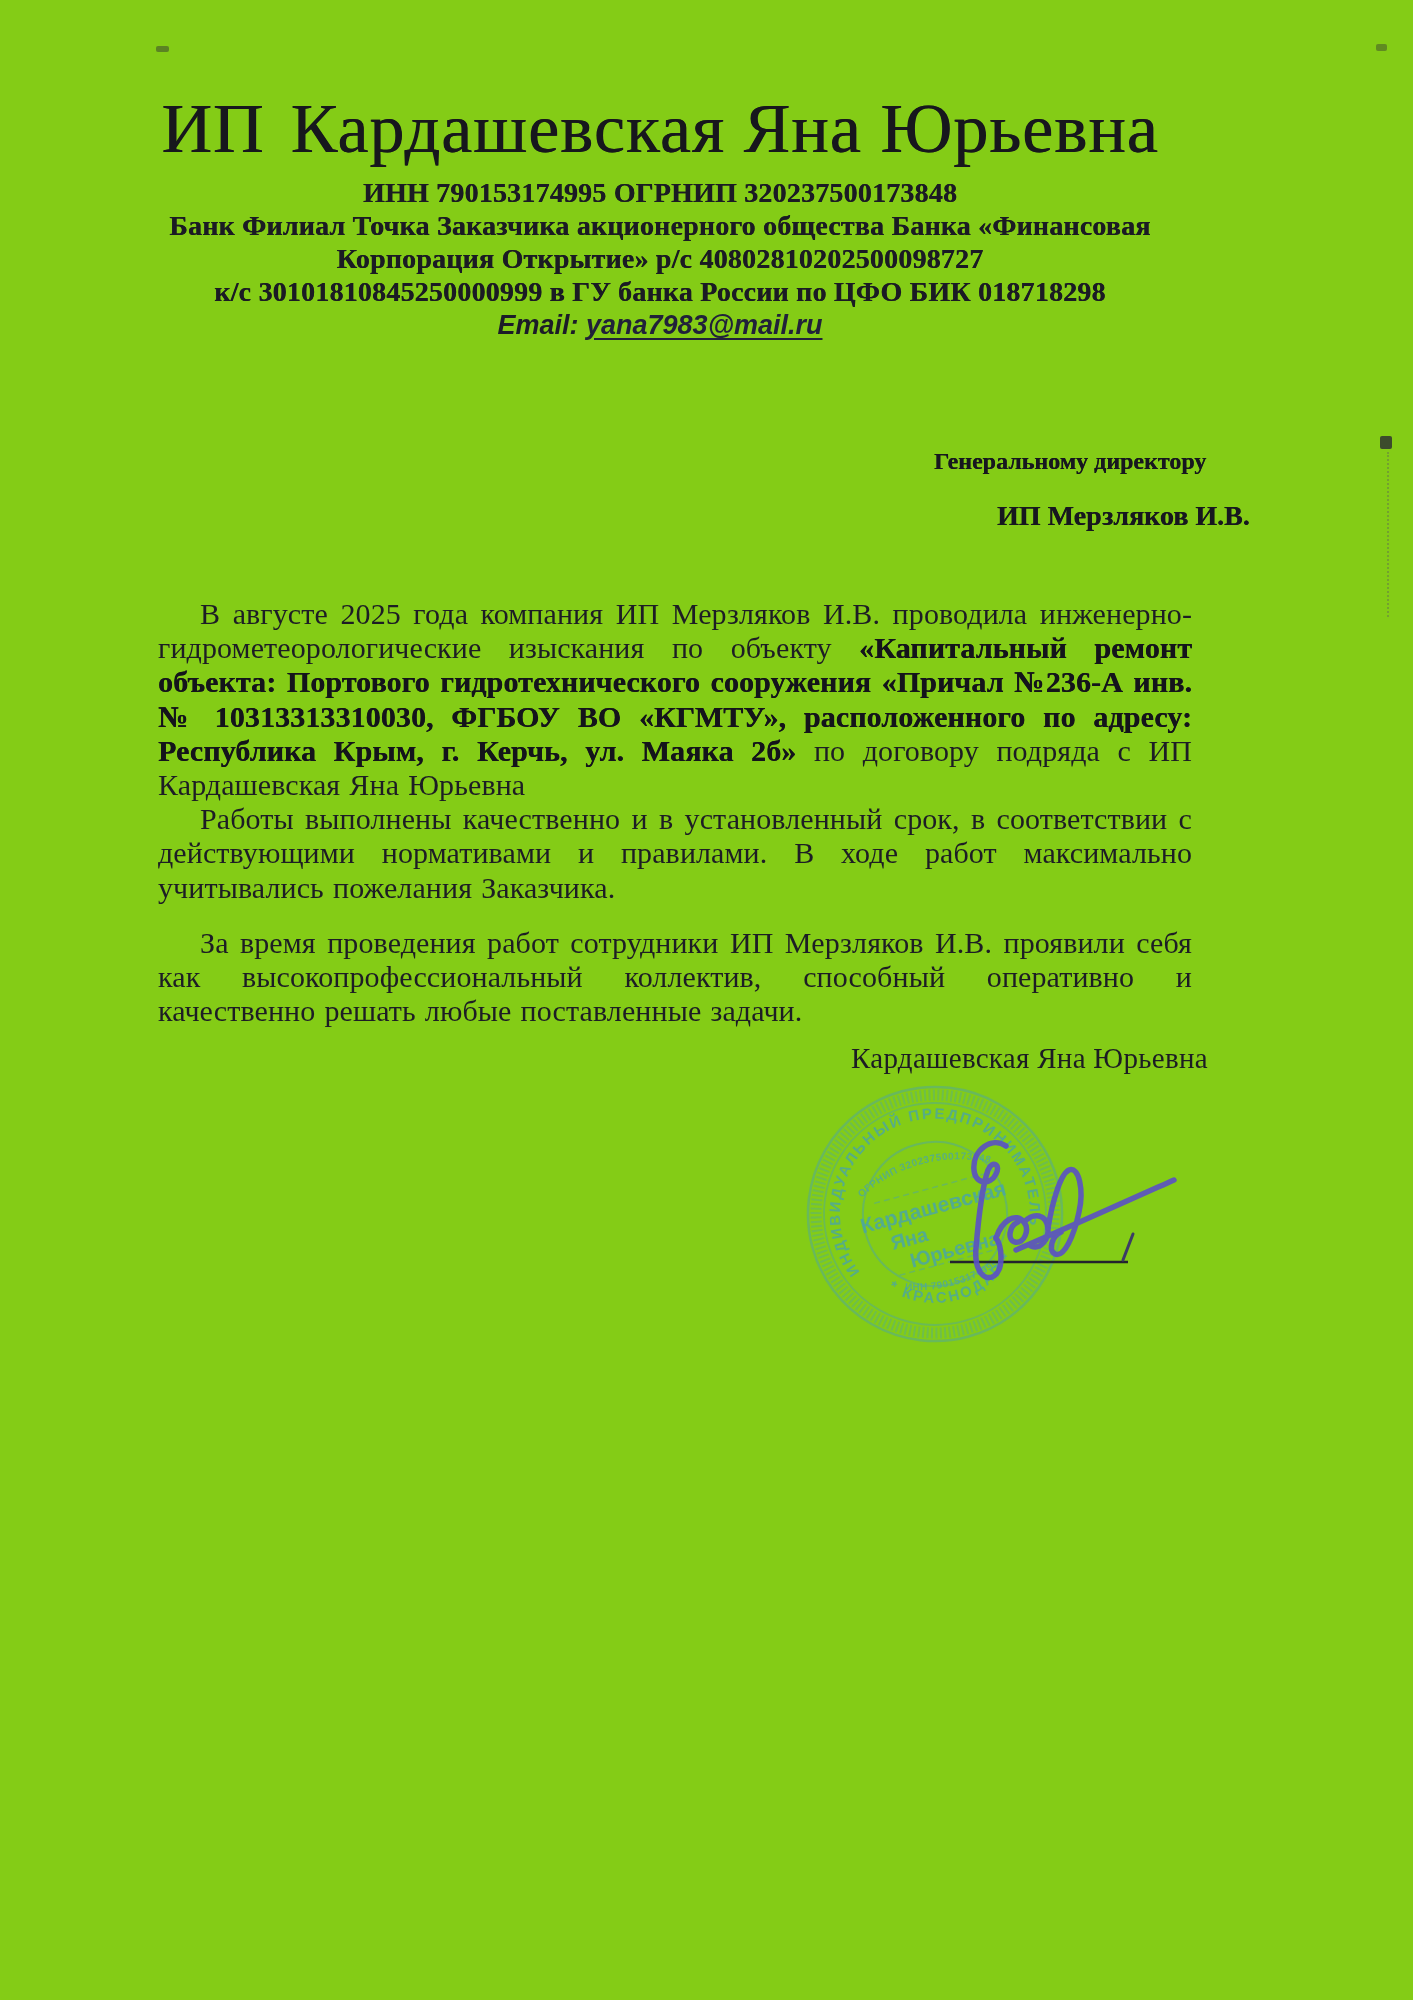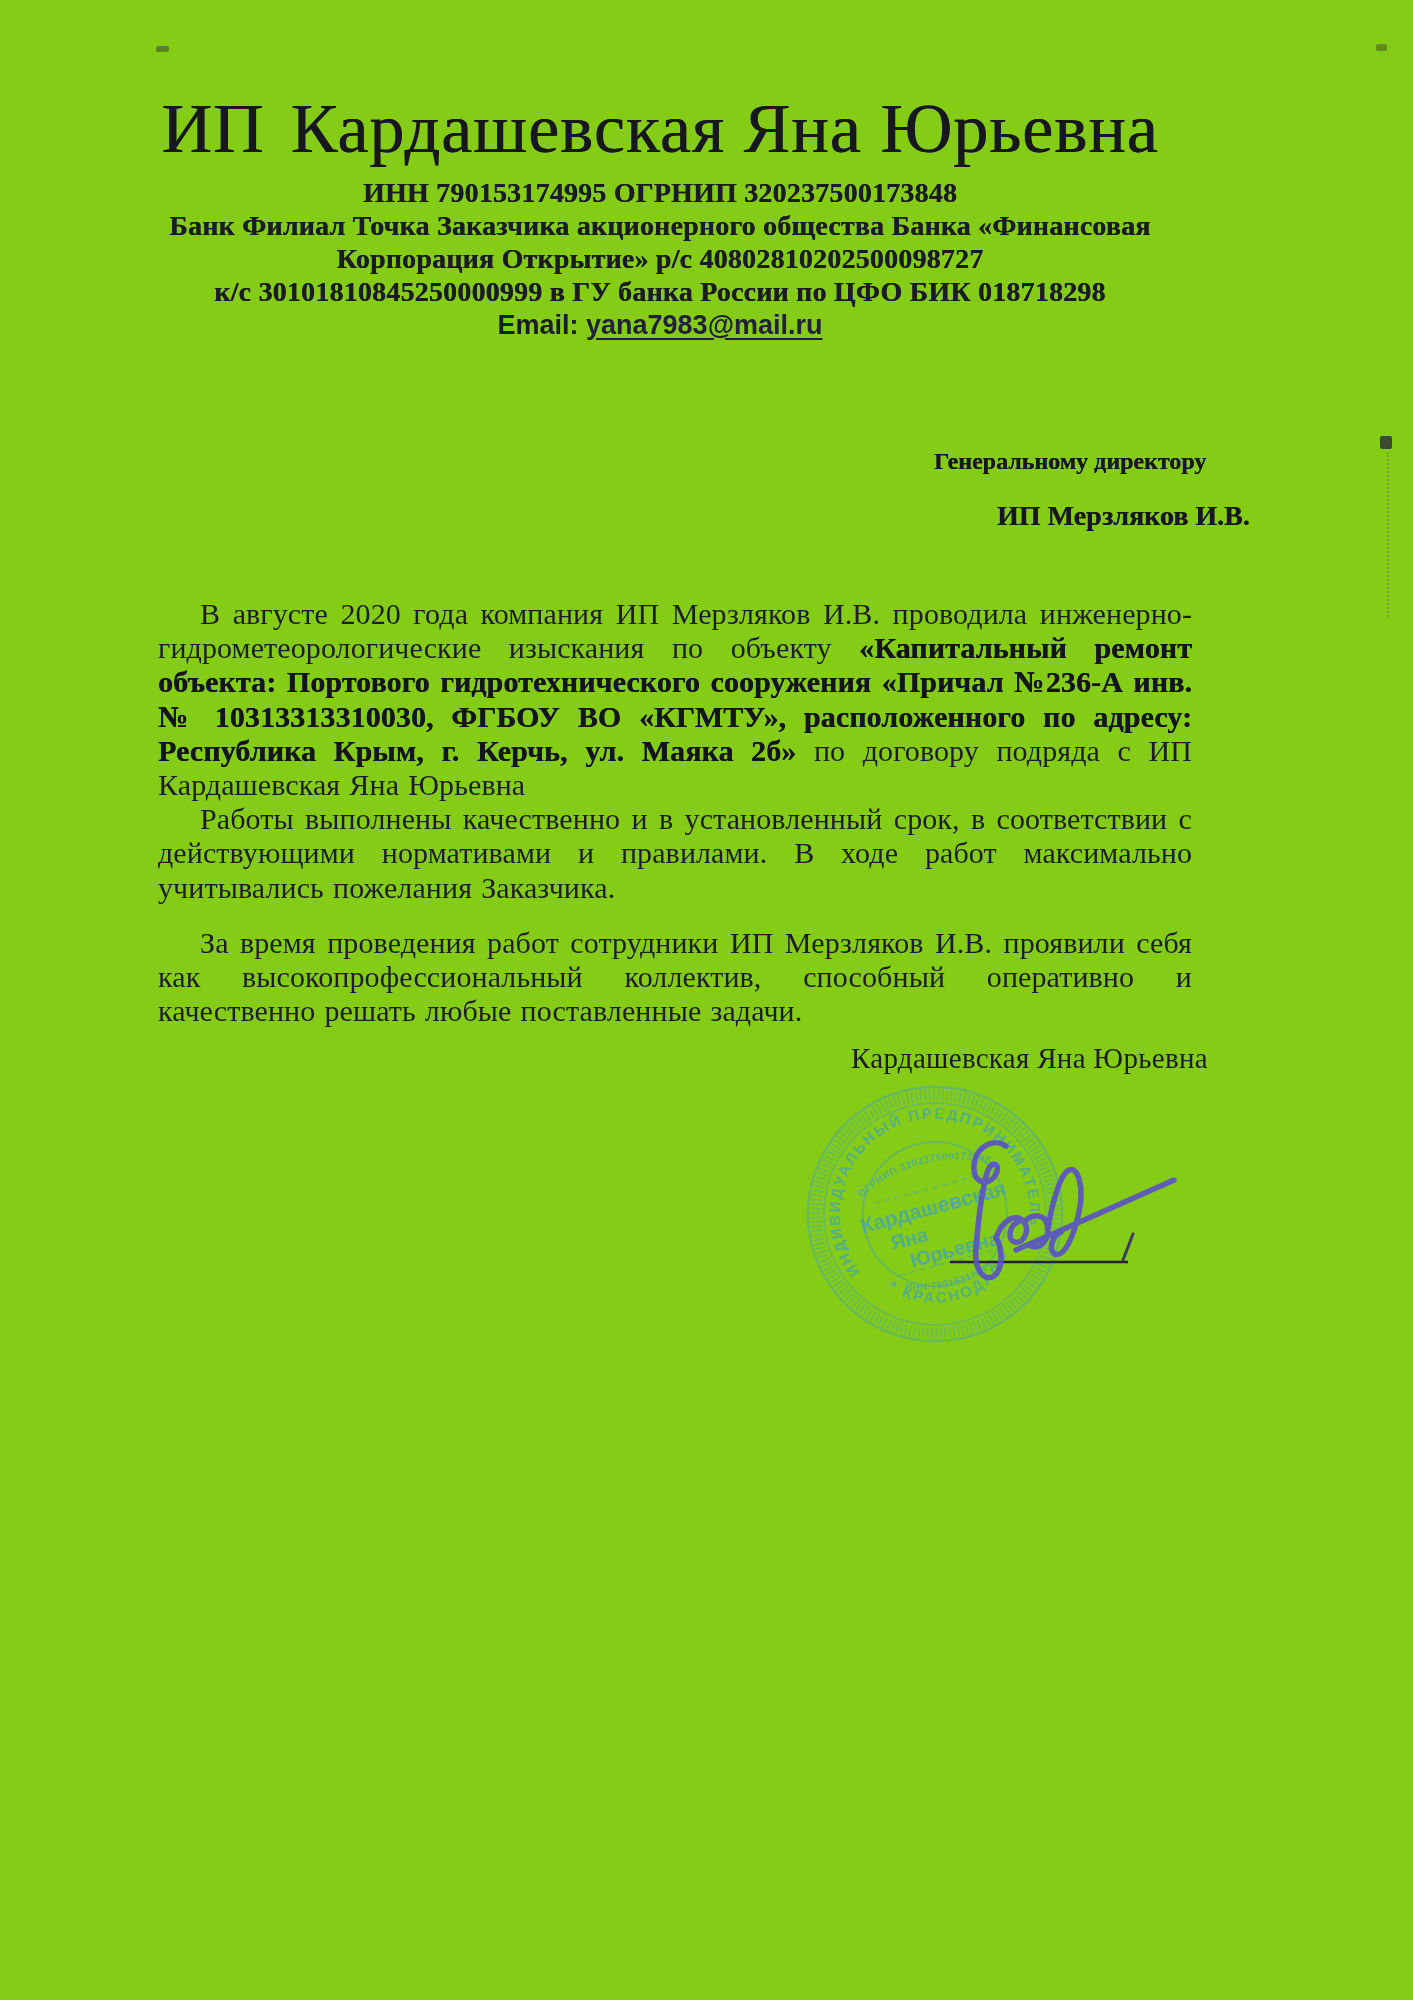--- a/index.html
+++ b/index.html
@@ -23,21 +23,21 @@
     margin-bottom:10px;white-space:nowrap;
   }
   .doc-title .title-prefix{margin-right:26px;}
   .lh-line{
     font-size:28px;line-height:33px;font-weight:700;
     letter-spacing:0.2px;color:#1b1b24;
     text-shadow:0.3px 0 0 currentColor;
   }
   .email-line{
     font-family:"Liberation Sans","DejaVu Sans",sans-serif;
-    font-size:27px;line-height:34px;font-weight:700;color:#1c1c28;
+    font-size:27px;line-height:34px;font-weight:700;color:#1c1c28;font-style:italic;
   }
   .email-link{text-decoration:underline;text-underline-offset:4px;color:#21213a;}
   .phone-line{margin-top:4px;}
   
   .addressee-role{
     position:absolute;top:448px;left:934px;
     font-size:24px;font-weight:700;color:#17171f;
     text-shadow:0.3px 0 0 currentColor;white-space:nowrap;
   }
   .addressee-name{
@@ -94,21 +94,21 @@
     <div class="email-line">
       <span>Email:</span>
       <span class="email-link">yana7983@mail.ru</span>
     </div>
   </div>
 
   <div class="addressee-role">Генеральному директору</div>
   <div class="addressee-name">ИП Мерзляков И.В.</div>
 
   <div class="body-text">
-    <p><span>В августе 2020 года компания ИП Мерзляков И.В. проводила инженерно-гидрометеорологические изыскания по объекту </span><b>«Капитальный ремонт объекта: Портового гидротехнического сооружения «Причал №236-А инв. № 10313313310030, ФГБОУ ВО «КГМТУ», расположенного по адресу: Республика Крым, г. Керчь, ул. Маяка 2б»</b><span> по договору подряда с ИП Кардашевская Яна Юрьевна</span></p>
+    <p><span>В августе 2025 года компания ИП Мерзляков И.В. проводила инженерно-гидрометеорологические изыскания по объекту </span><b>«Капитальный ремонт объекта: Портового гидротехнического сооружения «Причал №236-А инв. № 10313313310030, ФГБОУ ВО «КГМТУ», расположенного по адресу: Республика Крым, г. Керчь, ул. Маяка 2б»</b><span> по договору подряда с ИП Кардашевская Яна Юрьевна</span></p>
     <p>Работы выполнены качественно и в установленный срок, в соответствии с действующими нормативами и правилами. В ходе работ максимально учитывались пожелания Заказчика.</p>
     <p class="spaced">За время проведения работ сотрудники ИП Мерзляков И.В. проявили себя как высокопрофессиональный коллектив, способный оперативно и качественно решать любые поставленные задачи.</p>
   </div>
 
   <div class="signatory-name">Кардашевская Яна Юрьевна</div>
 
   <svg class="stamp" viewBox="0 0 268 268" aria-hidden="true">
     <g transform="rotate(-15 134 134)" fill="none" stroke="#3f9ec2">
       <circle cx="134" cy="134" r="127" stroke-width="2.5" opacity="0.5"></circle>
       <circle cx="134" cy="134" r="119" stroke-width="11" stroke-dasharray="2 2.4" opacity="0.38"></circle>

